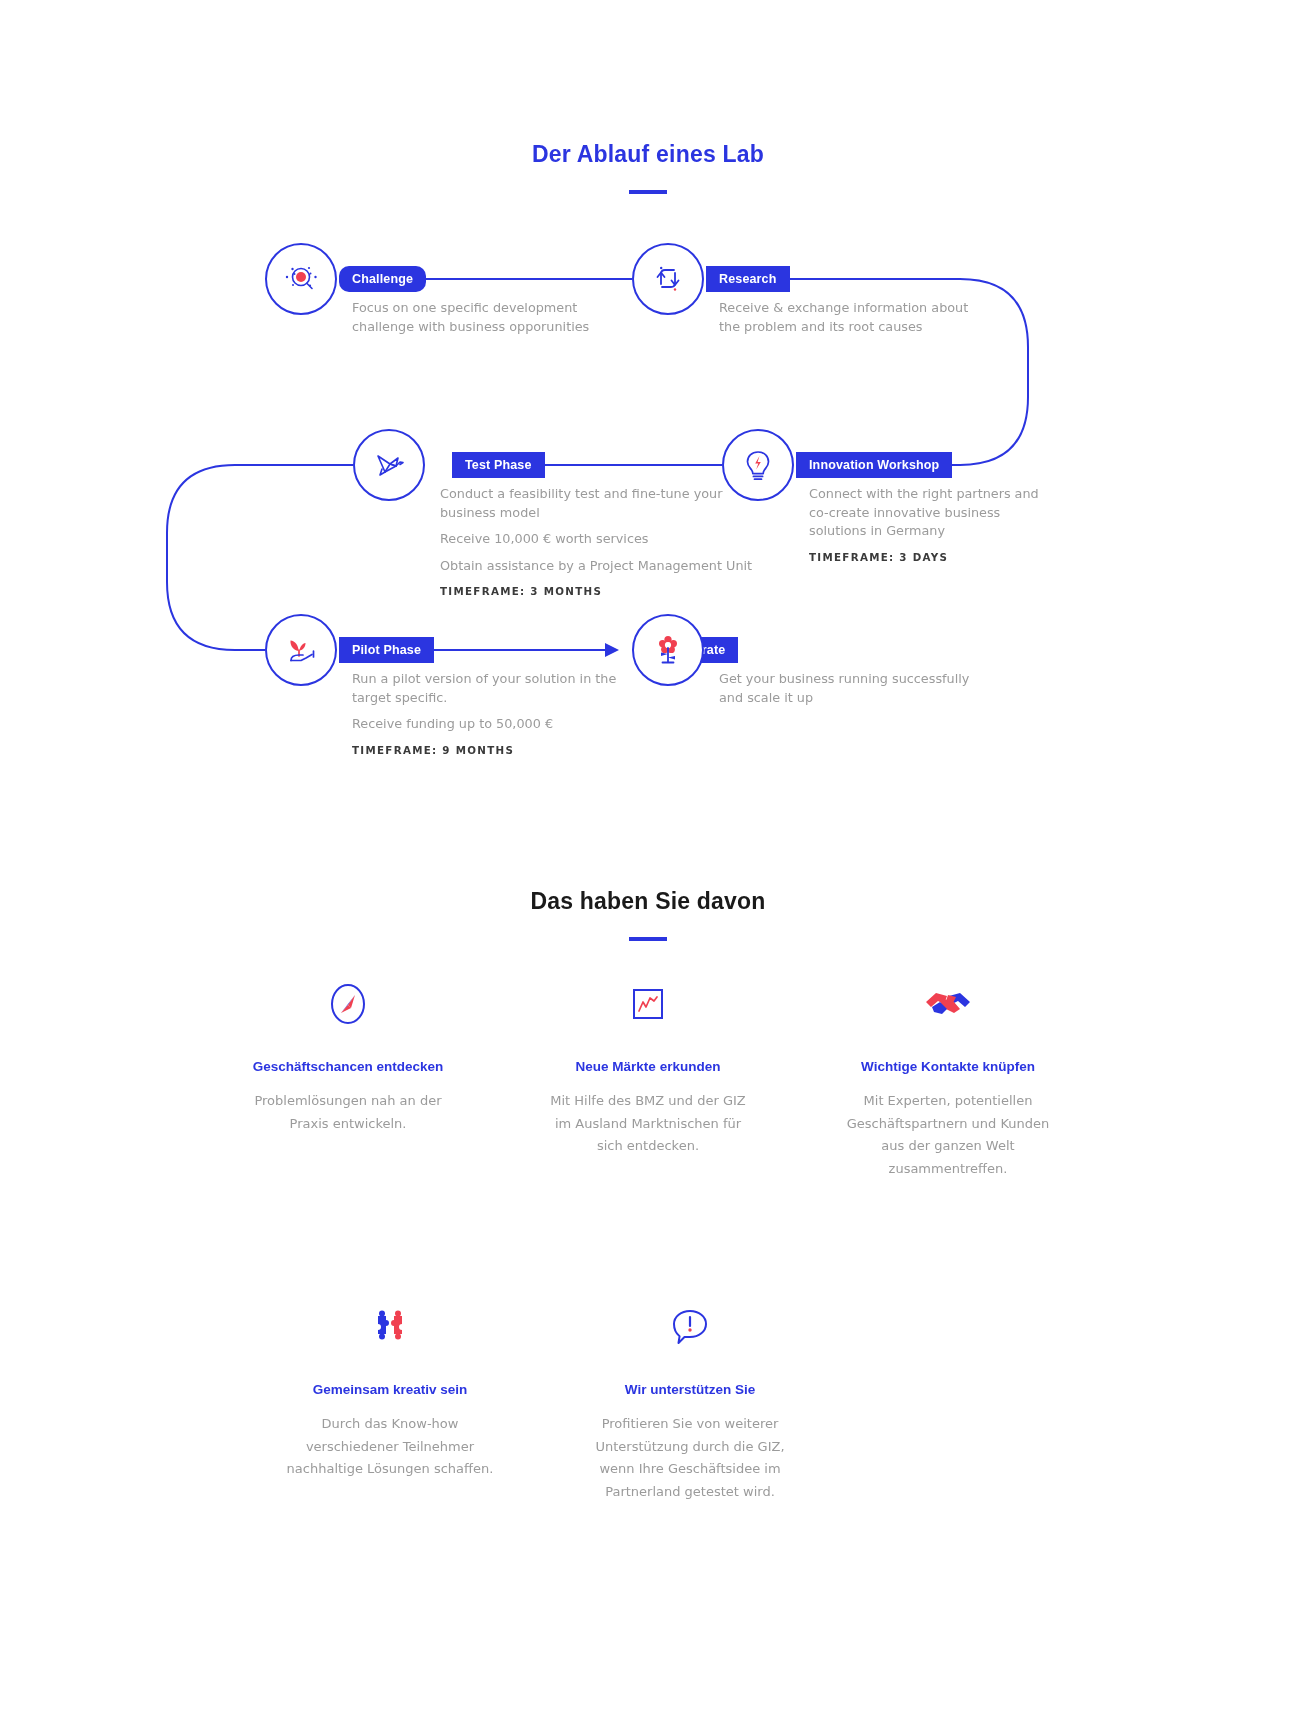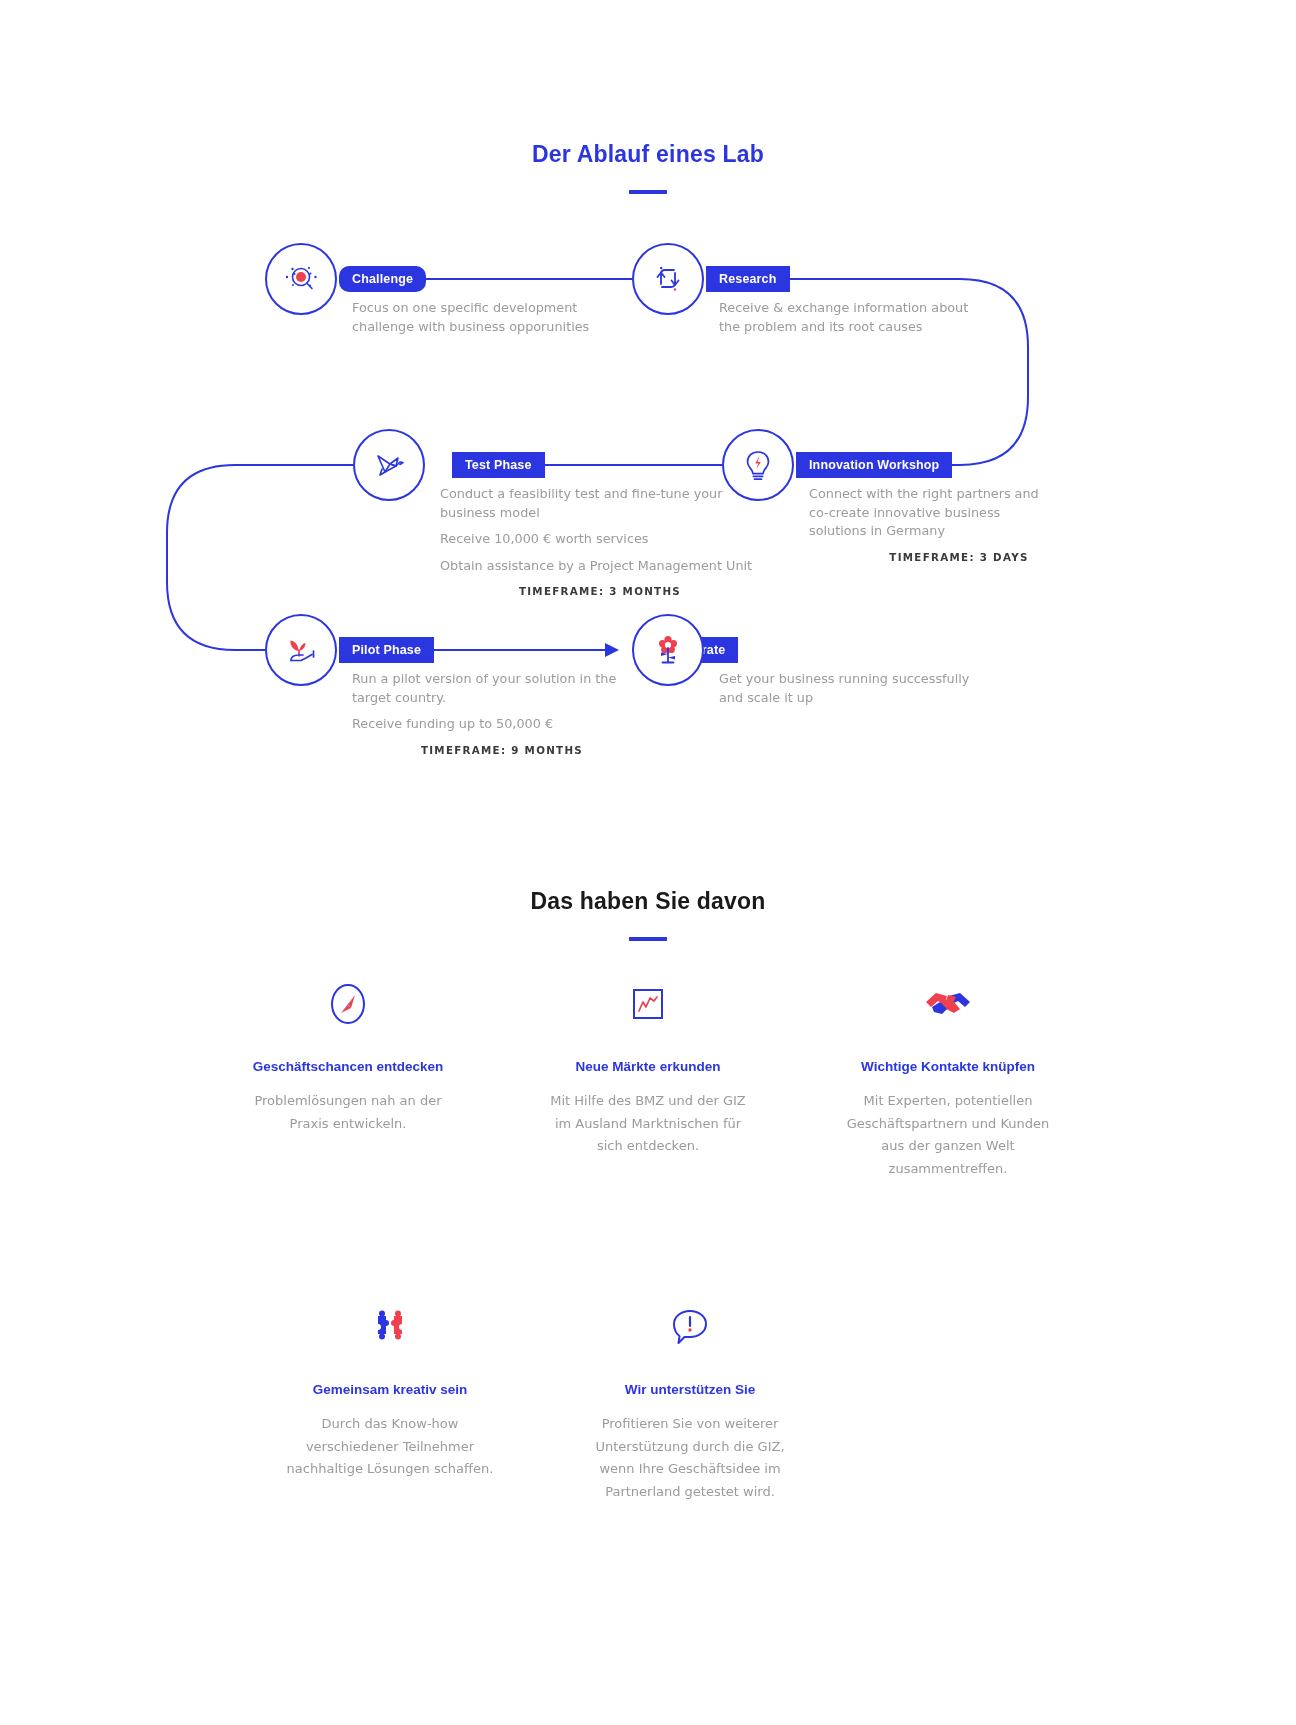--- a/index.html
+++ b/index.html
@@ -64,21 +64,20 @@
     font-family: "DejaVu Sans", "Liberation Sans", sans-serif;
   }
   .node-body p.gap { margin-top: 8px; }
   .timeframe {
     margin-top: 10px;
     font-size: 10.3px;
     font-weight: bold;
     letter-spacing: 1.3px;
     color: #3a3a3a;
     font-family: "DejaVu Sans", "Liberation Sans", sans-serif;
-    text-align: center;
   }
 
   
   .benefits { position: absolute; left: 0; top: 975px; width: 1296px; }
   .brow { display: flex; justify-content: center; }
   .bcell { width: 216px; text-align: center; }
   .bicon {
     height: 58px;
     display: flex; align-items: center; justify-content: center;
     margin-bottom: 26px;
@@ -217,21 +216,21 @@
           <path d="M 20.5 20.5 C 21 16.5 23.5 13.5 26.5 13 C 26.5 17 24 20 20.5 20.5 Z" fill="#f04050"></path>
           <line x1="20" y1="20" x2="20" y2="26" stroke="#f04050" stroke-width="1.7" stroke-linecap="round"></line>
           <path d="M 12 30.5 L 22 30.5 L 27 28 L 33 24.5" fill="none" stroke="#2b35e0" stroke-width="1.7" stroke-linecap="round" stroke-linejoin="round"></path>
           <path d="M 12 30.5 C 12 26.5 16 25 20 25 L 24 25" fill="none" stroke="#2b35e0" stroke-width="1.7" stroke-linecap="round"></path>
           <line x1="34.5" y1="21" x2="34.5" y2="27" stroke="#2b35e0" stroke-width="1.7" stroke-linecap="round"></line>
         </svg>
       </div>
       <div class="node-pill" style="left:339px; top:637px;">Pilot Phase</div>
       <div class="node-body" style="left:352px; top:670px; width:300px;">
         <p>Run a pilot version of your solution in the</p>
-        <p>target country.</p>
+        <p>target specific.</p>
         <p class="gap">Receive funding up to 50,000 €</p>
         <div class="timeframe">TIMEFRAME: 9 MONTHS</div>
       </div>
     </div>
 
     <div class="node">
       <div class="node-circle" style="left:632px; top:614px;">
         <svg width="38" height="42" viewBox="0 0 38 42">
           <g fill="#f04050">
             <circle cx="19" cy="10.5" r="3.6"></circle>

